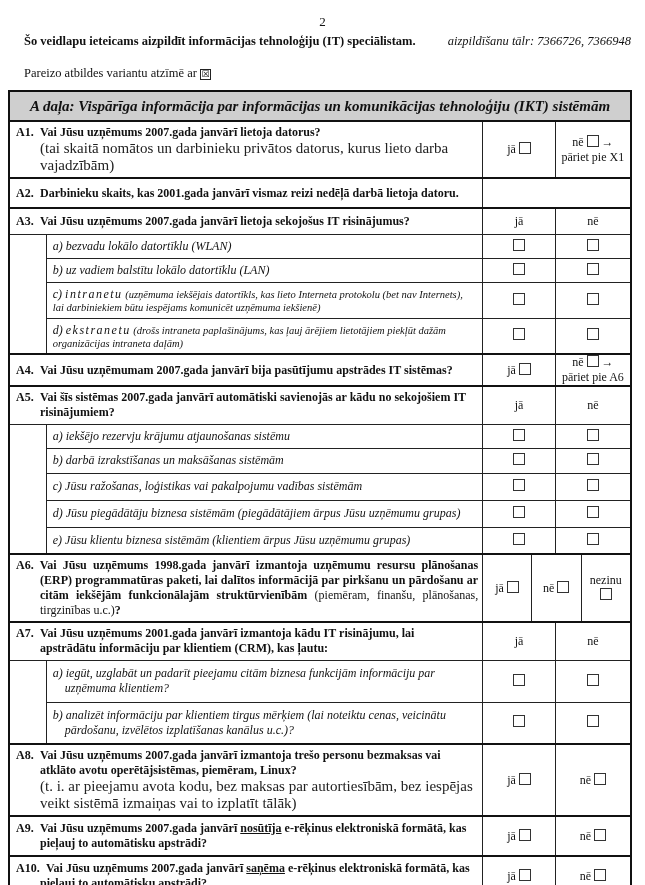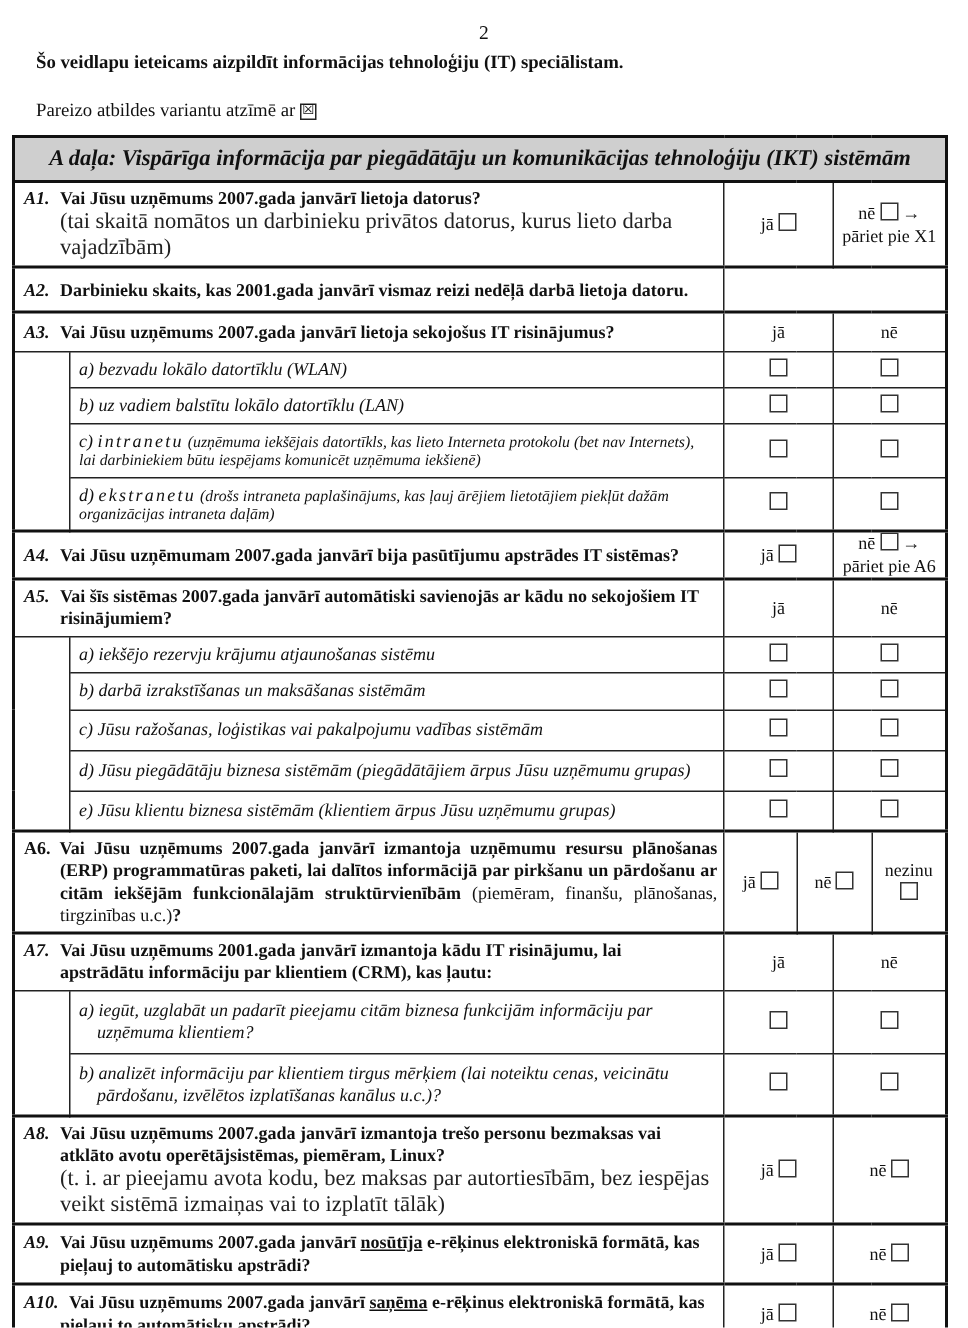--- a/index.html
+++ b/index.html
@@ -8,55 +8,56 @@
   .pagenum { position:absolute; top:14px; left:0; width:645px; text-align:center; font-size:13px; }
   .intro { position:absolute; top:34px; left:24px; font-size:12.5px; font-weight:bold; }
   .consult { position:absolute; top:34px; right:14px; text-align:right; font-style:italic; font-size:12.5px; line-height:15px; }
   .hint { position:absolute; top:66px; left:24px; font-size:12.5px; }
   .xbox { display:inline-block; width:9px; height:9px; border:1px solid #222; font-size:9px; line-height:9px; text-align:center; font-family:"DejaVu Sans", sans-serif; vertical-align:middle; }
   .box { display:inline-block; width:10px; height:10px; border:1px solid #333; vertical-align:-1px; background:#fff; }
   table.form { position:absolute; top:90px; left:8px; width:624px; border-collapse:collapse; border:2px solid #111; font-size:12px; }
   table.form td { border:1px solid #222; padding:0; vertical-align:middle; }
   .section-head { background:#cfcfcf; text-align:center; font-style:italic; font-weight:bold; font-size:15px; height:28px; border-bottom:2px solid #111 !important; }
   .q { padding:3px 4px 3px 6px !important; font-weight:bold; }
-  .q .num { display:inline-block; width:24px;font-style:italic; }
+  .q .num { display:inline-block; width:24px; }
   .q .rest { padding-left:24px; display:block; }
   .note { font-weight:normal; font-size:15px; display:block; padding-left:24px; color:#222; }
   .ans { text-align:center; font-size:12px; }
   .sub { padding:4px 6px !important; font-size:12px;font-style:italic; }
   .spaced { letter-spacing:1.5px; }
   .indent-cell { border-top:none !important; border-bottom:none !important; width:36px; }
   tr.thick td { border-top:2px solid #111; }
   .u { text-decoration:underline; }
 </style>
 </head>
 <body>
 
 <div class="pagenum">2</div>
 <div class="intro">Šo veidlapu ieteicams aizpildīt informācijas tehnoloģiju (IT) speciālistam.</div>
 <div class="consult">
+  <div>aizpildīšanu tālr: 7366726, 7366948</div>
 </div>
 <div class="hint">
   <span>Pareizo atbildes variantu atzīmē ar</span>
   <span class="xbox">☒</span>
 </div>
 
 <table class="form">
   <colgroup>
     <col style="width:36px">
       <col style="width:439px">
     <col style="width:49px">
       <col style="width:24px">
       <col style="width:26px">
       <col style="width:50px">
   </colgroup>
 
   <tbody>
       <tr>
-        <td colspan="6" class="section-head">A daļa: Vispārīga informācija par piegādātāju un komunikācijas tehnoloģiju (IKT) sistēmām</td>
+        <td colspan="6" class="section-head">A daļa: Vispārīga informācija par informācijas un komunikācijas tehnoloģiju (IKT) sistēmām</td>
       </tr>
 
   <tr class="thick" style="height:46px">
     <td colspan="2" class="q">
       <span class="num">A1.</span><span>Vai Jūsu uzņēmums 2007.gada janvārī lietoja datorus?</span>
       <span class="note">(tai skaitā nomātos un darbinieku privātos datorus, kurus lieto darba vajadzībām)</span>
     </td>
     <td colspan="2" class="ans"><span>jā</span> <span class="box"></span></td>
     <td colspan="2" class="ans">
       <span>nē</span> <span class="box"></span> <span>→</span><br>
@@ -135,21 +136,21 @@
   </tr>
   <tr style="height:27px">
     <td class="sub">e) Jūsu klientu biznesa sistēmām (klientiem ārpus Jūsu uzņēmumu grupas)</td>
     <td colspan="2" class="ans"><span class="box"></span></td>
     <td colspan="2" class="ans"><span class="box"></span></td>
   </tr>
 
   <tr class="thick" style="height:66px">
     <td colspan="2" class="q" style="text-align:justify; padding-left:30px !important; text-indent:-24px;">
       <span>A6.</span>
-      <span>Vai Jūsu uzņēmums 2007.gada janvārī izmantoja uzņēmumu resursu plānošanas (ERP) programmatūras paketi, lai dalītos informācijā par pirkšanu un pārdošanu ar citām iekšējām funkcionālajām struktūrvienībām</span><span style="font-weight:normal"> (piemēram, finanšu, plānošanas, tirgzinības u.c.)</span><span>?</span>
+      <span>Vai Jūsu uzņēmums 1998.gada janvārī izmantoja uzņēmumu resursu plānošanas (ERP) programmatūras paketi, lai dalītos informācijā par pirkšanu un pārdošanu ar citām iekšējām funkcionālajām struktūrvienībām</span><span style="font-weight:normal"> (piemēram, finanšu, plānošanas, tirgzinības u.c.)</span><span>?</span>
     </td>
     <td class="ans"><span>jā</span> <span class="box"></span></td>
     <td colspan="2" class="ans"><span>nē</span> <span class="box"></span></td>
     <td class="ans"><span>nezinu</span><br><span class="box"></span></td>
   </tr>
 
   <tr class="thick" style="height:38px">
     <td colspan="2" class="q"><span class="num">A7.</span><span>Vai Jūsu uzņēmums 2001.gada janvārī izmantoja kādu IT risinājumu, lai</span><span class="rest">apstrādātu informāciju par klientiem (CRM), kas ļautu:</span></td>
     <td colspan="2" class="ans">jā</td>
     <td colspan="2" class="ans">nē</td>

